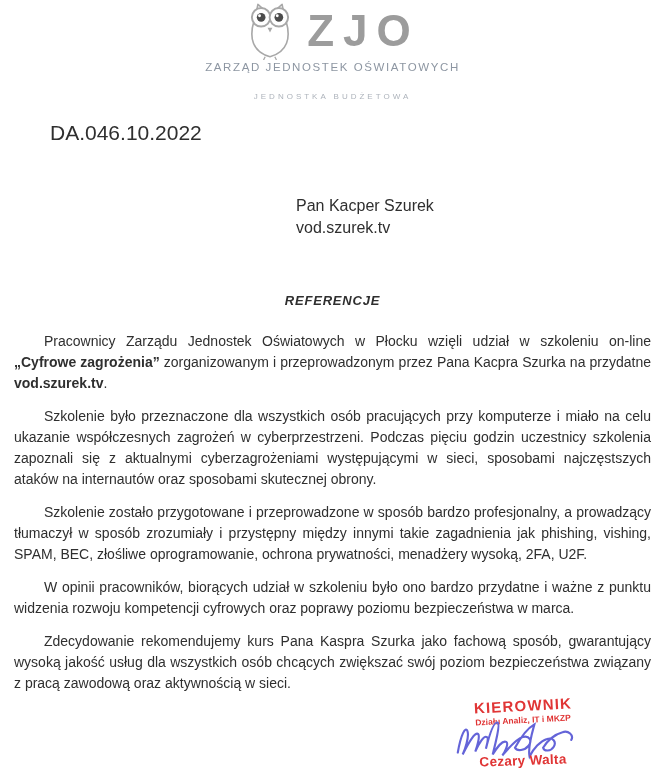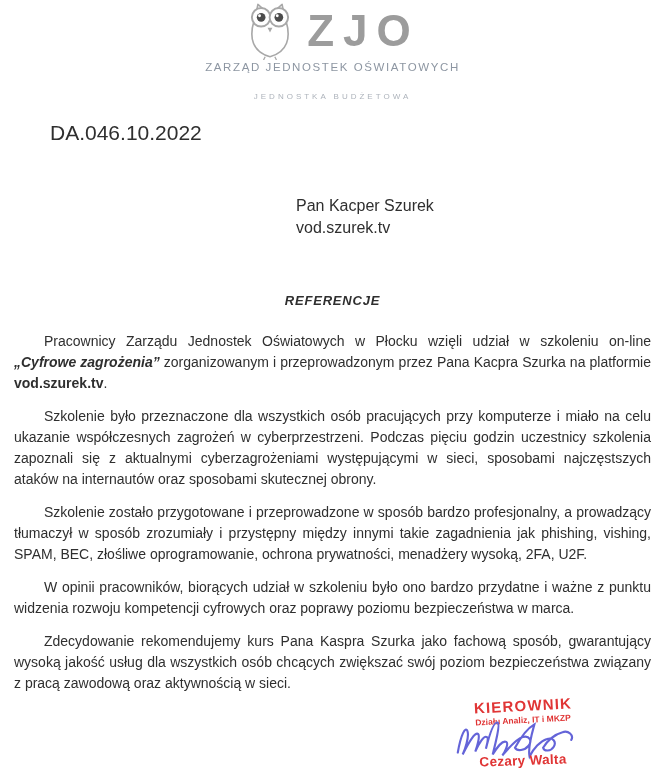--- a/index.html
+++ b/index.html
@@ -49,21 +49,21 @@
     font-weight:bold; font-style:italic;
     font-size:13px; letter-spacing:0.8px;
   }
 
   
   .body-text {
     position:absolute; top:331px; left:14px; right:14px;
     font-size:14px; line-height:21px; text-align:justify;
   }
   .body-text p { margin:0 0 12px 0; text-indent:30px; }
-  .bi { font-weight:bold; font-style:italic; }
+  .bi { font-weight:bold; }
   .b  { font-weight:bold; }
 
   
   .sig-block {
     position:absolute; top:697px; left:428px; width:190px;
     text-align:center;
   }
   .stamp-title {
     color:#e03535; font-size:15px; font-weight:600;
     letter-spacing:1.2px; transform:rotate(-3deg);
@@ -118,21 +118,21 @@
   </div>
 
   <div class="recipient">
     <div>Pan Kacper Szurek</div>
     <div>vod.szurek.tv</div>
   </div>
 
   <div class="doc-title">REFERENCJE</div>
 
   <div class="body-text">
-    <p><span>Pracownicy Zarządu Jednostek Oświatowych w Płocku wzięli udział w szkoleniu on-line </span><span class="bi">„Cyfrowe zagrożenia”</span><span> zorganizowanym i przeprowadzonym przez Pana Kacpra Szurka na platformie </span><span class="b">vod.szurek.tv</span><span>.</span></p>
+    <p><span>Pracownicy Zarządu Jednostek Oświatowych w Płocku wzięli udział w szkoleniu on-line </span><span class="bi">„Cyfrowe zagrożenia”</span><span> zorganizowanym i przeprowadzonym przez Pana Kacpra Szurka na przydatne </span><span class="b">vod.szurek.tv</span><span>.</span></p>
     <p>Szkolenie było przeznaczone dla wszystkich osób pracujących przy komputerze i miało na celu ukazanie współczesnych zagrożeń w cyberprzestrzeni. Podczas pięciu godzin uczestnicy szkolenia zapoznali się z aktualnymi cyberzagrożeniami występującymi w sieci, sposobami najczęstszych ataków na internautów oraz sposobami skutecznej obrony.</p>
     <p>Szkolenie zostało przygotowane i przeprowadzone w sposób bardzo profesjonalny, a prowadzący tłumaczył w sposób zrozumiały i przystępny między innymi takie zagadnienia jak phishing, vishing, SPAM, BEC, złośliwe oprogramowanie, ochrona prywatności, menadżery wysoką, 2FA, U2F.</p>
     <p>W opinii pracowników, biorących udział w szkoleniu było ono bardzo przydatne i ważne z punktu widzenia rozwoju kompetencji cyfrowych oraz poprawy poziomu bezpieczeństwa w marca.</p>
     <p>Zdecydowanie rekomendujemy kurs Pana Kaspra Szurka jako fachową sposób, gwarantujący wysoką jakość usług dla wszystkich osób chcących zwiększać swój poziom bezpieczeństwa związany z pracą zawodową oraz aktywnością w sieci.</p>
   </div>
 
   <div class="sig-block">
     <div class="stamp-title">KIEROWNIK</div>
     <div class="stamp-sub">Działu Analiz, IT i MKZP</div>
     <svg class="sig-scribble" viewBox="0 0 130 50" fill="none" xmlns="http://www.w3.org/2000/svg">

